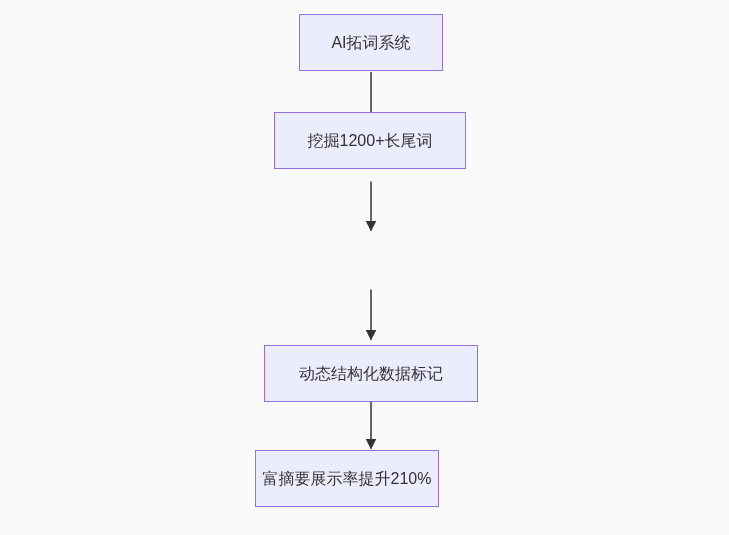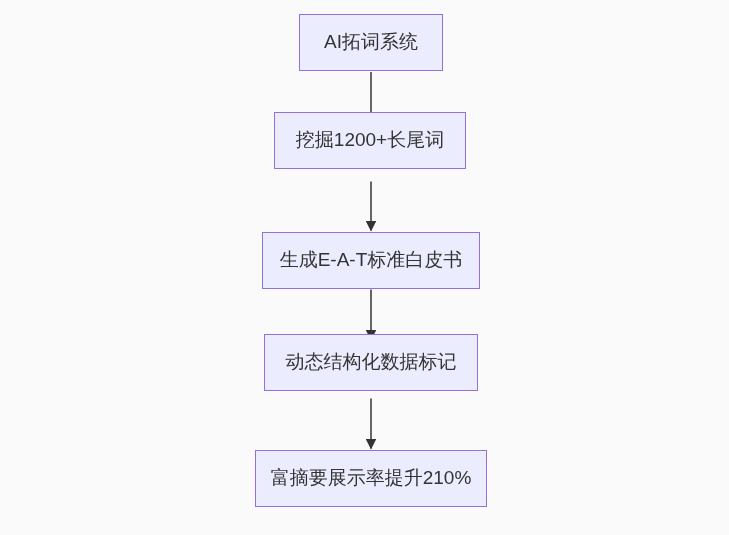--- a/index.html
+++ b/index.html
@@ -21,34 +21,34 @@
     left: 0;
     top: 0;
     pointer-events: none;
   }
   .node {
     position: absolute;
     box-sizing: border-box;
     background: #ECECFF;
     border: 1px solid #9370DB;
     color: #333333;
-    font-size: 19px;
+    font-size: 16px;
     line-height: 1.2;
     display: flex;
     align-items: center;
     justify-content: center;
     text-align: center;
     white-space: nowrap;
   }
   
   .node-1 { left: 299px; top: 14px;  width: 144px; height: 57px; }
   .node-2 { left: 274px; top: 112px; width: 192px; height: 57px; }
   .node-3 { left: 262px; top: 232px; width: 218px; height: 57px; }
-  .node-4 { left: 264px; top: 334px; width: 214px; height: 57px; }
-  .node-5 { left: 255px; top: 450px; width: 232px; height: 57px; }
+  .node-4 { left: 264px; top: 345px; width: 214px; height: 57px; }
+  .node-5 { left: 255px; top: 450px; width: 184px; height: 57px; }
 </style>
 </head>
 <body>
 
 <div class="canvas">
 
   <svg class="edges" width="729" height="535" viewBox="0 0 729 535">
     <defs>
       <marker id="arrowhead" viewBox="0 0 10 10" refX="9" refY="5" markerWidth="7" markerHeight="7" orient="auto">
         <path d="M0,0 L10,5 L0,10 Z" fill="#333333"></path>
@@ -61,23 +61,20 @@
   </svg>
 
   <div class="node node-1">
     <span>AI拓词系统</span>
   </div>
 
   <div class="node node-2">
     <span>挖掘1200+长尾词</span>
   </div>
 
-  <div class="node node-3">
-    <span>生成E-A-T标准白皮书</span>
-  </div>
 
   <div class="node node-4">
     <span>动态结构化数据标记</span>
   </div>
 
   <div class="node node-5">
     <span>富摘要展示率提升210%</span>
   </div>
 
 </div>

